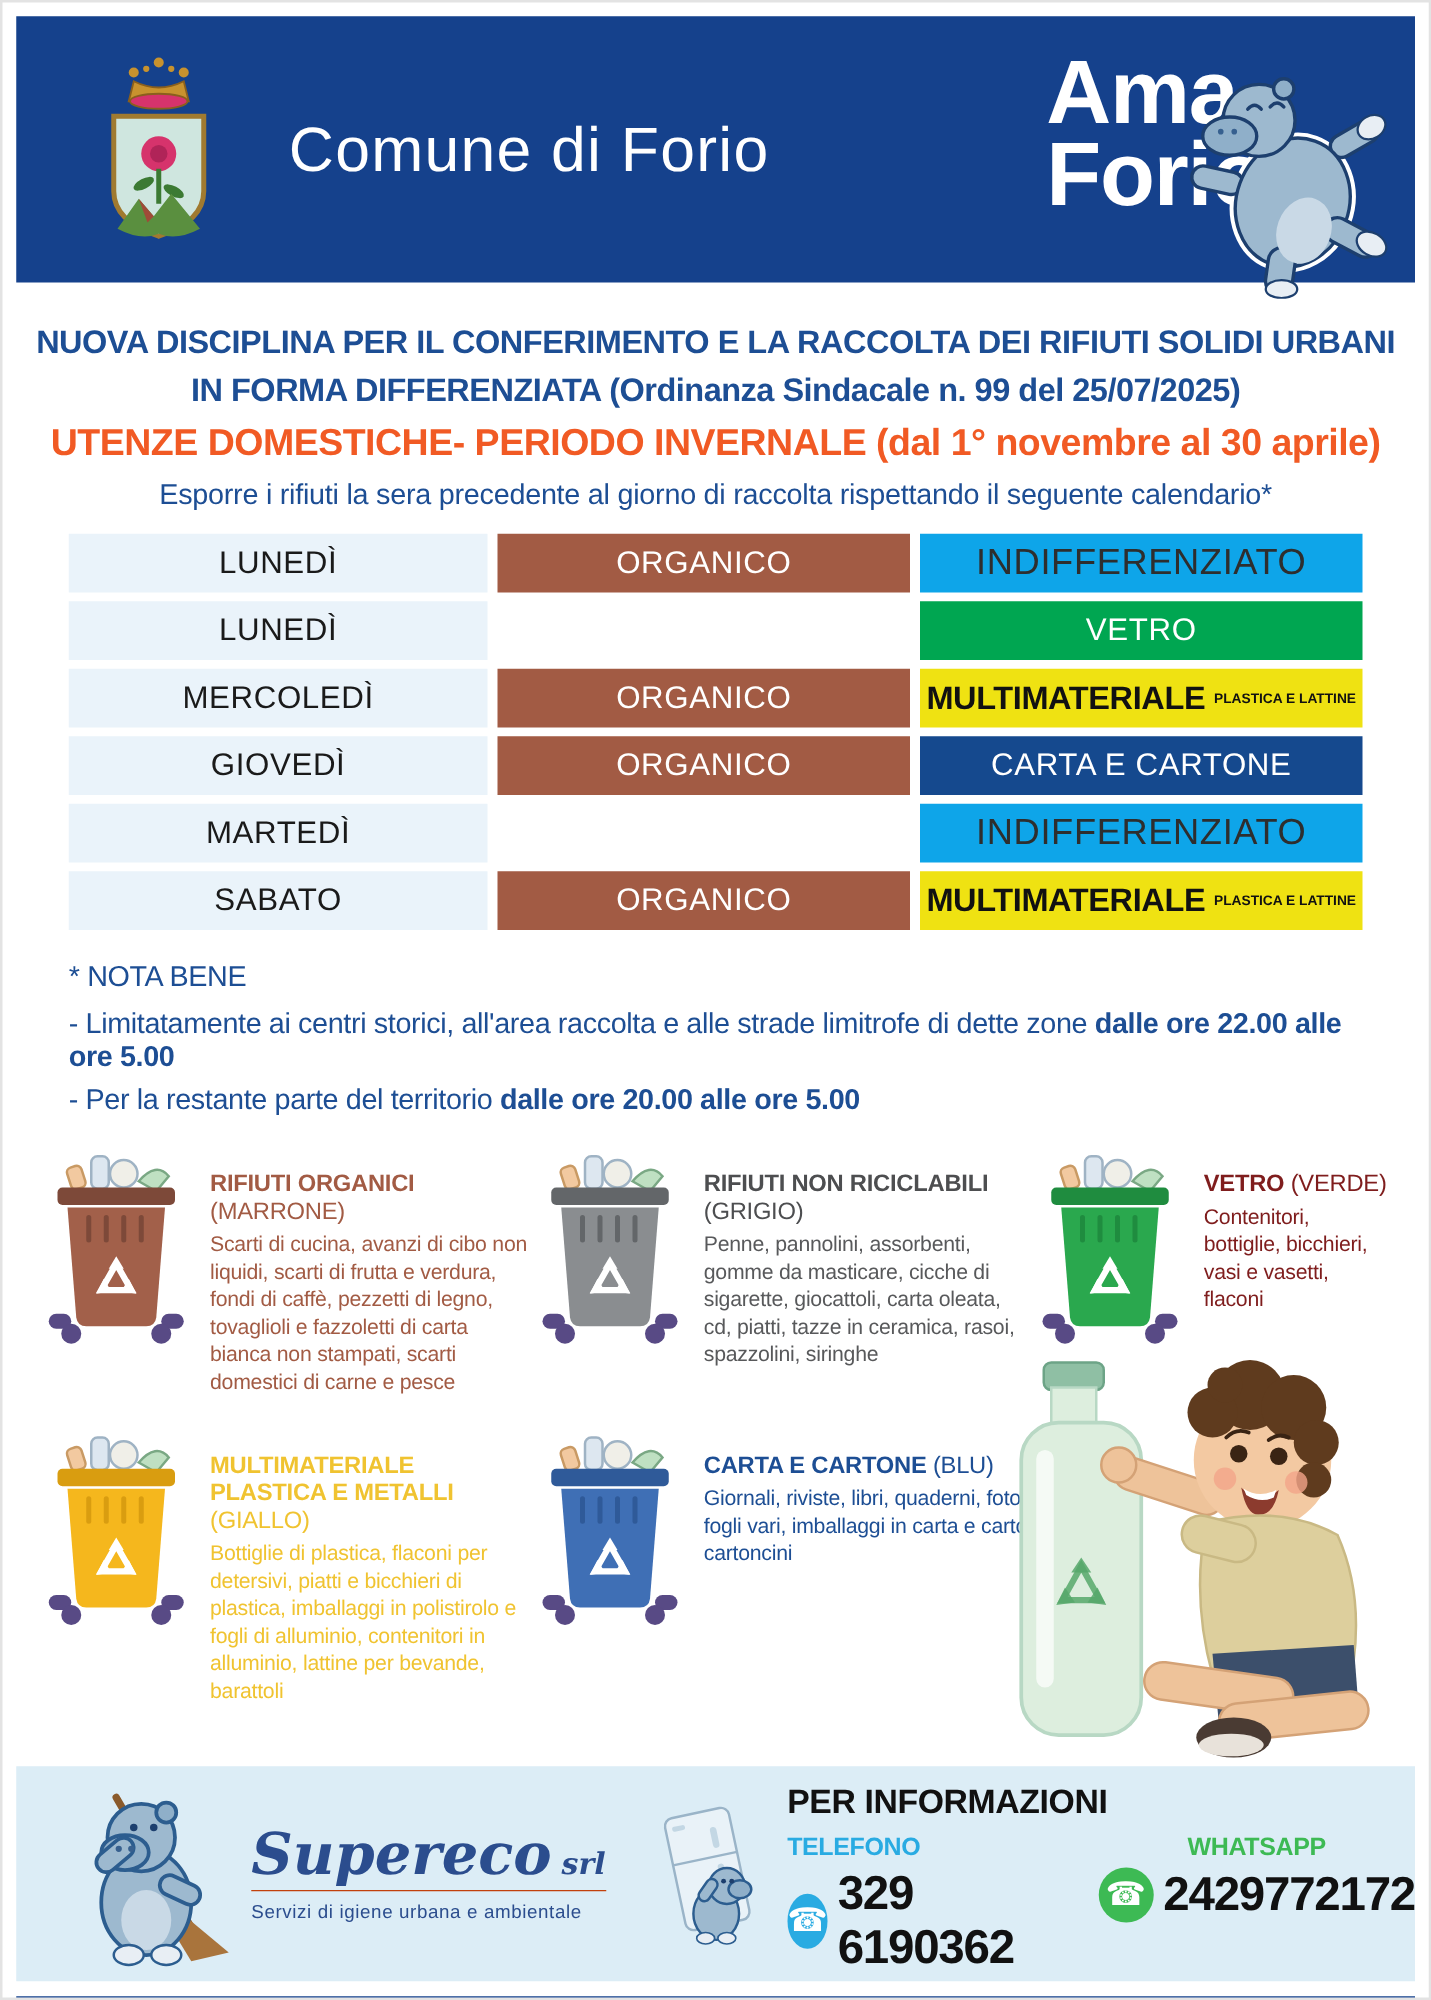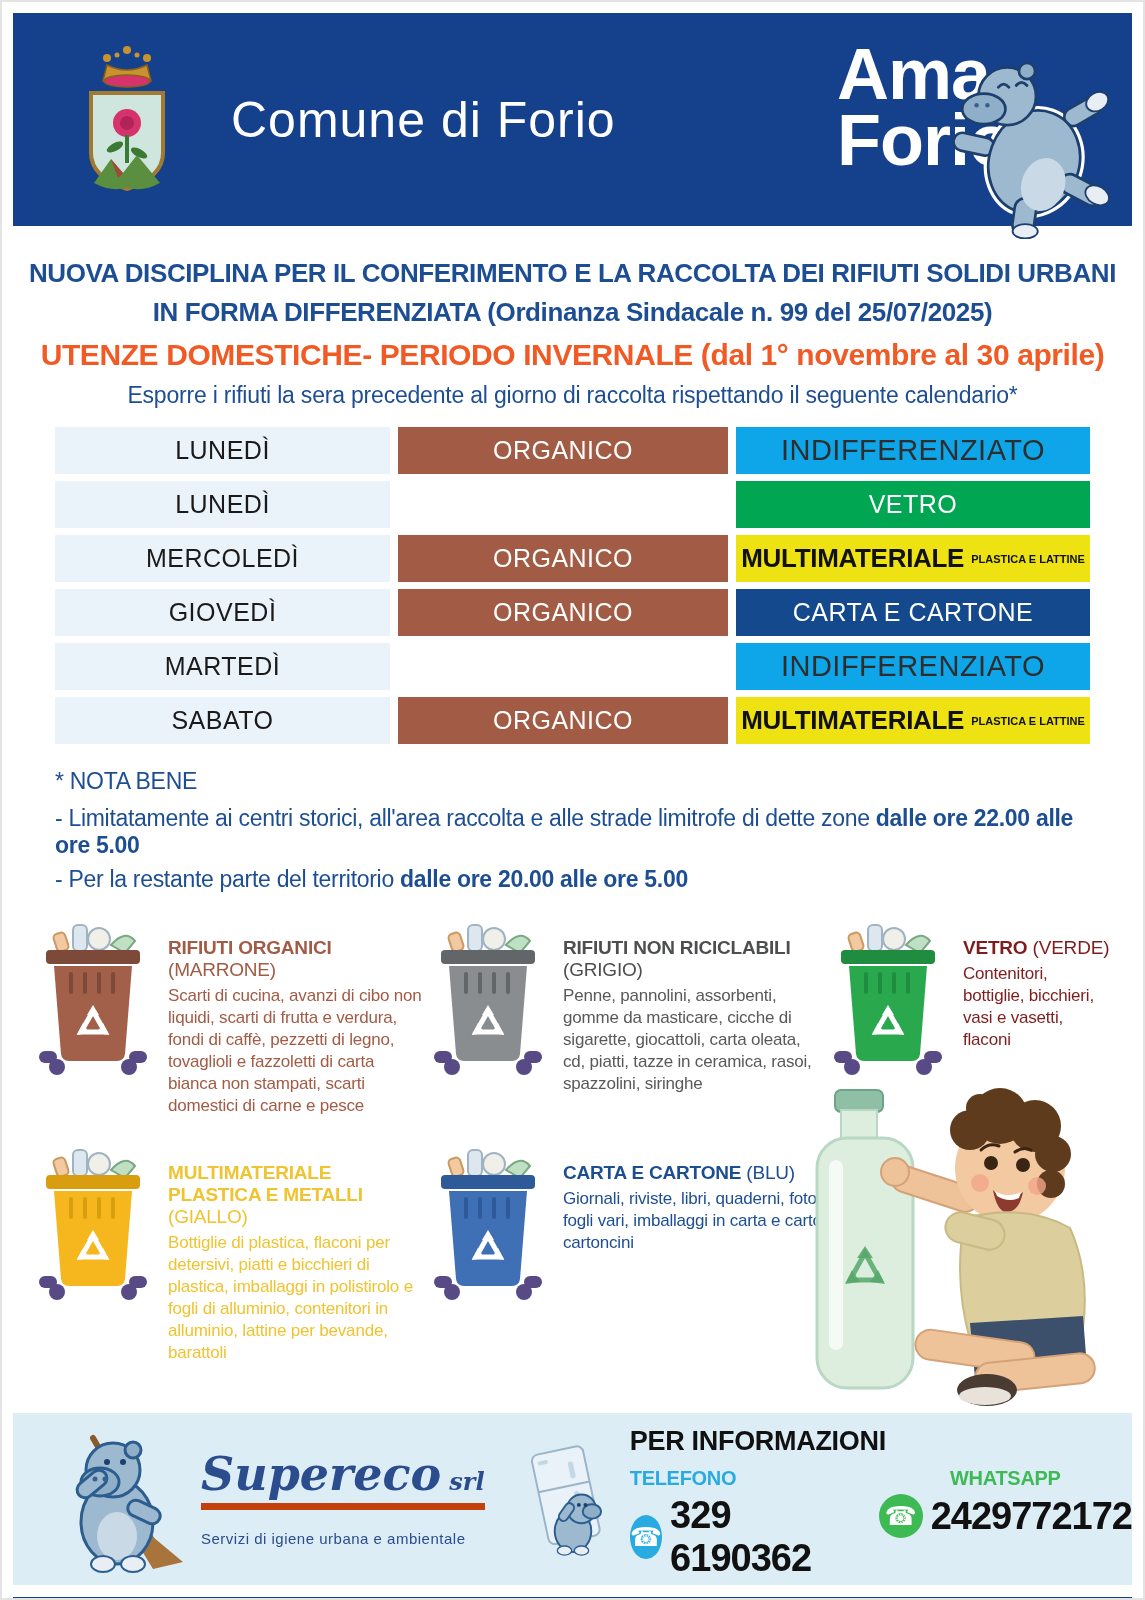--- a/index.html
+++ b/index.html
@@ -62,21 +62,21 @@
   .bin-grigio{--bin-main:#8a8d90;--bin-dark:#636669;}
   .bin-vetro{--bin-main:#2aa84e;--bin-dark:#1f8c3f;}
   .bin-giallo{--bin-main:#f5b71d;--bin-dark:#d99d10;}
   .bin-blu{--bin-main:#3f6fb5;--bin-dark:#2f5a99;}
   
   .foot{margin:12px 11px 0;background:#dcedf6;height:172px;display:flex;align-items:center;position:relative;}
   .sup{display:flex;align-items:center;margin-left:42px;}
   .sup-txt{margin-left:6px;}
   .sup-name{font-family:"DejaVu Serif", serif;font-style:italic;font-weight:700;color:#2b4d8e;font-size:46px;line-height:1;}
   .sup-name .srl{font-size:24px;margin-left:8px;}
-  .sup-tag{color:#2b4d8e;font-size:15px;letter-spacing:.5px;margin-top:6px;border-top:7px solid #c2410c;padding-top:20px;}
+  .sup-tag{color:#2b4d8e;font-size:15px;letter-spacing:.5px;margin-top:6px;border-top:1px solid #c2410c;padding-top:8px;}
   .fridge{margin-left:26px;align-self:flex-end;}
   .info{margin-left:18px;margin-top:8px;}
   .info-h{color:#111;font-weight:700;font-size:27px;letter-spacing:-.3px;}
   .contact{display:flex;gap:56px;margin-top:10px;}
   .c-col .lbl{font-size:20px;font-weight:700;letter-spacing:-.3px;margin-bottom:4px;}
   .lbl-tel{color:#29abe2;}
   .lbl-wa{color:#3dba54;text-align:center;}
   .numrow{display:flex;align-items:center;gap:8px;}
   .pic{width:44px;height:44px;border-radius:50%;display:flex;align-items:center;justify-content:center;
        color:#fff;font-size:26px;font-family:"DejaVu Sans", sans-serif;}

